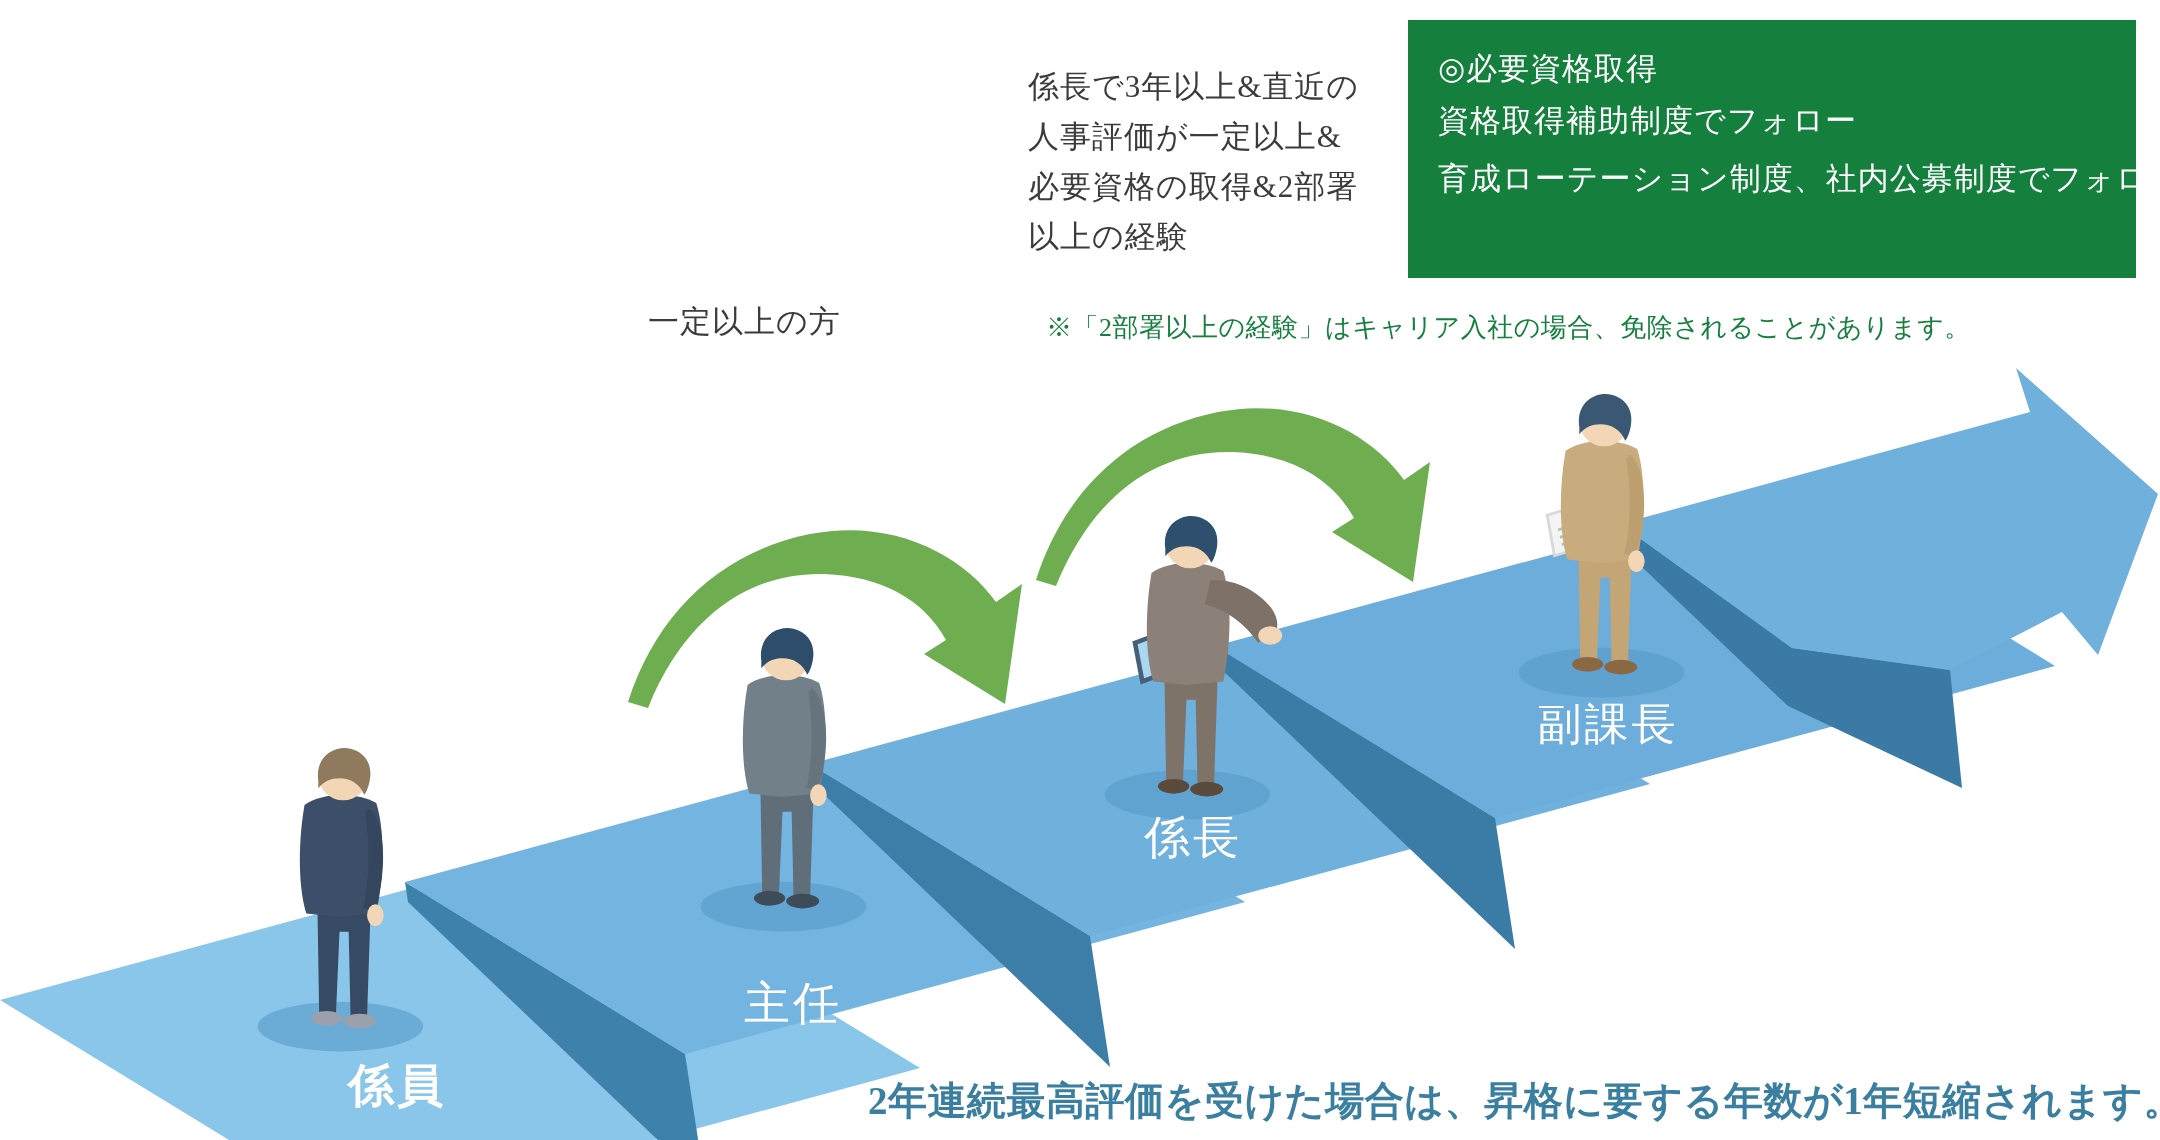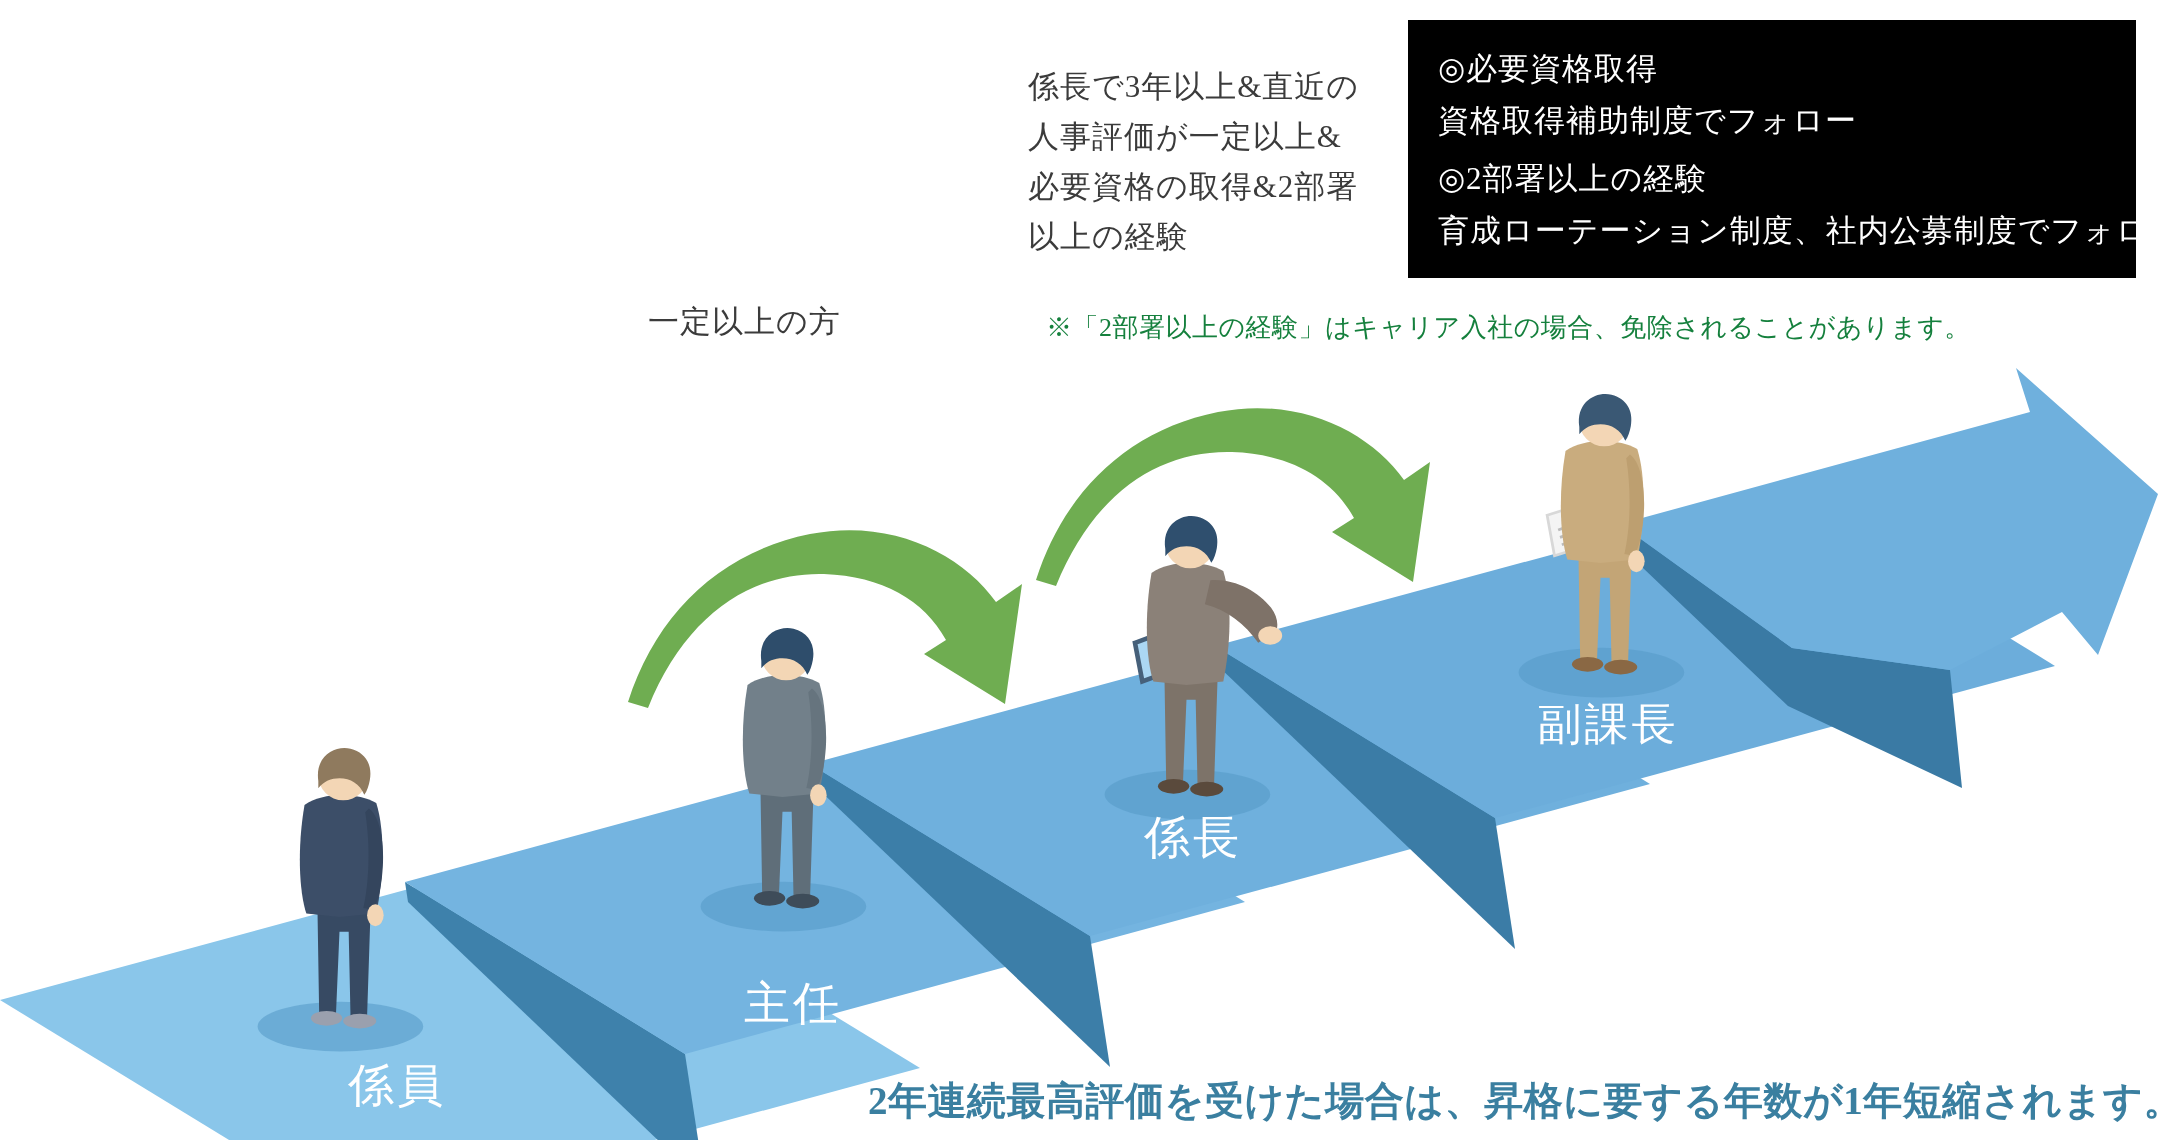--- a/index.html
+++ b/index.html
@@ -8,21 +8,21 @@
     font-family:"Liberation Serif","DejaVu Serif",serif;
   }
   .stage-svg{position:absolute;left:0;top:0;width:2160px;height:1140px;}
   .cond{
     position:absolute;color:#3b3b3b;
     font-size:31px;line-height:50px;letter-spacing:1px;
   }
   .cond2{line-height:47px;}
   .info-box{
     position:absolute;left:1408px;top:20px;width:728px;height:258px;
-    background:#000000;color:#ffffff;box-sizing:border-box;
+    background:#15803d;color:#ffffff;box-sizing:border-box;
     padding:23px 30px;font-size:31px;line-height:52px;letter-spacing:1px;
   }
   .info-item{margin:0 0 6px 0;}
   .info-item:last-child{margin-bottom:0;}
   .info-line{white-space:nowrap;}
   .note{
     position:absolute;left:1046px;top:312px;color:#15803d;
     font-size:26px;line-height:32px;letter-spacing:0.5px;white-space:nowrap;
   }
   .bottom-note{
@@ -122,21 +122,21 @@
       <polygon points="-64,-166 -26,-178 -18,-134 -56,-122" fill="#f4f4f4" stroke="#d8d8d8" stroke-width="3"></polygon>
       <path d="M-52,-150 L-30,-158 M-50,-142 L-28,-150 M-48,-134 L-26,-142" stroke="#bbbbbb" stroke-width="3" fill="none"></path>
       <path d="M-44,-236 C-52,-190 -50,-142 -42,-118 L-6,-114 L34,-118 C42,-156 44,-206 34,-238 C14,-250 -24,-250 -44,-236 Z" fill="#c9ac7e"></path>
       <path d="M26,-232 C40,-222 44,-186 40,-156 C38,-140 35,-130 31,-122 L20,-124 C26,-150 28,-190 22,-228 Z" fill="#bd9f70"></path>
       <ellipse cx="33" cy="-116" rx="9" ry="12" fill="#f3d6b5"></ellipse>
       <circle cx="-2" cy="-268" r="27" fill="#f3d6b5"></circle>
       <path d="M-29,-262 C-33,-290 -10,-301 6,-297 C22,-293 30,-280 27,-263 C26,-257 24,-251 21,-247 C16,-259 6,-265 -6,-265 C-15,-265 -23,-262 -29,-254 Z" fill="#3a5874"></path>
     </g>
   </svg>
 
-  <div class="plabel" style="left:397px;top:1086px;">係員</div>
+  <div class="plabel" style="left:397px;top:1086px;font-weight:bold;">係員</div>
   <div class="plabel" style="left:793px;top:1004px;">主任</div>
   <div class="plabel" style="left:1193px;top:838px;">係長</div>
   <div class="plabel small" style="left:1608px;top:724px;">副課長</div>
 
   <div class="cond" style="left:1028px;top:62px;width:384px;">
     <div class="cond-line">係長で3年以上&amp;直近の</div>
     <div class="cond-line">人事評価が一定以上&amp;</div>
     <div class="cond-line">必要資格の取得&amp;2部署</div>
     <div class="cond-line">以上の経験</div>
   </div>
@@ -144,21 +144,20 @@
   <div class="cond cond2" style="left:648px;top:298px;width:320px;">
     <div class="cond-line">一定以上の方</div>
   </div>
 
   <div class="info-box">
     <div class="info-item">
       <div class="info-line">◎必要資格取得</div>
       <div class="info-line">資格取得補助制度でフォロー</div>
     </div>
     <div class="info-item">
-      <div class="info-line">◎2部署以上の経験</div>
       <div class="info-line">育成ローテーション制度、社内公募制度でフォロー</div>
     </div>
   </div>
 
   <div class="note">※「2部署以上の経験」はキャリア入社の場合、免除されることがあります。</div>
 
   <div class="bottom-note">2年連続最高評価を受けた場合は、昇格に要する年数が1年短縮されます。</div>
 
 </div>
 

